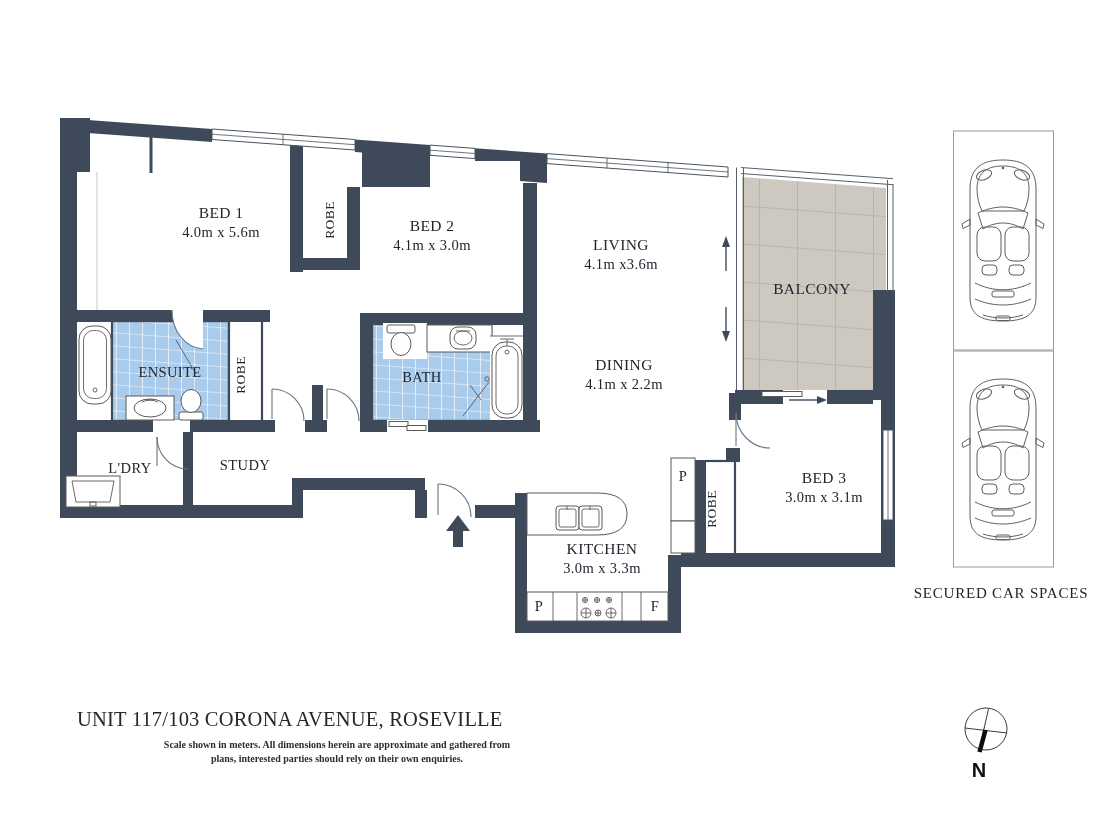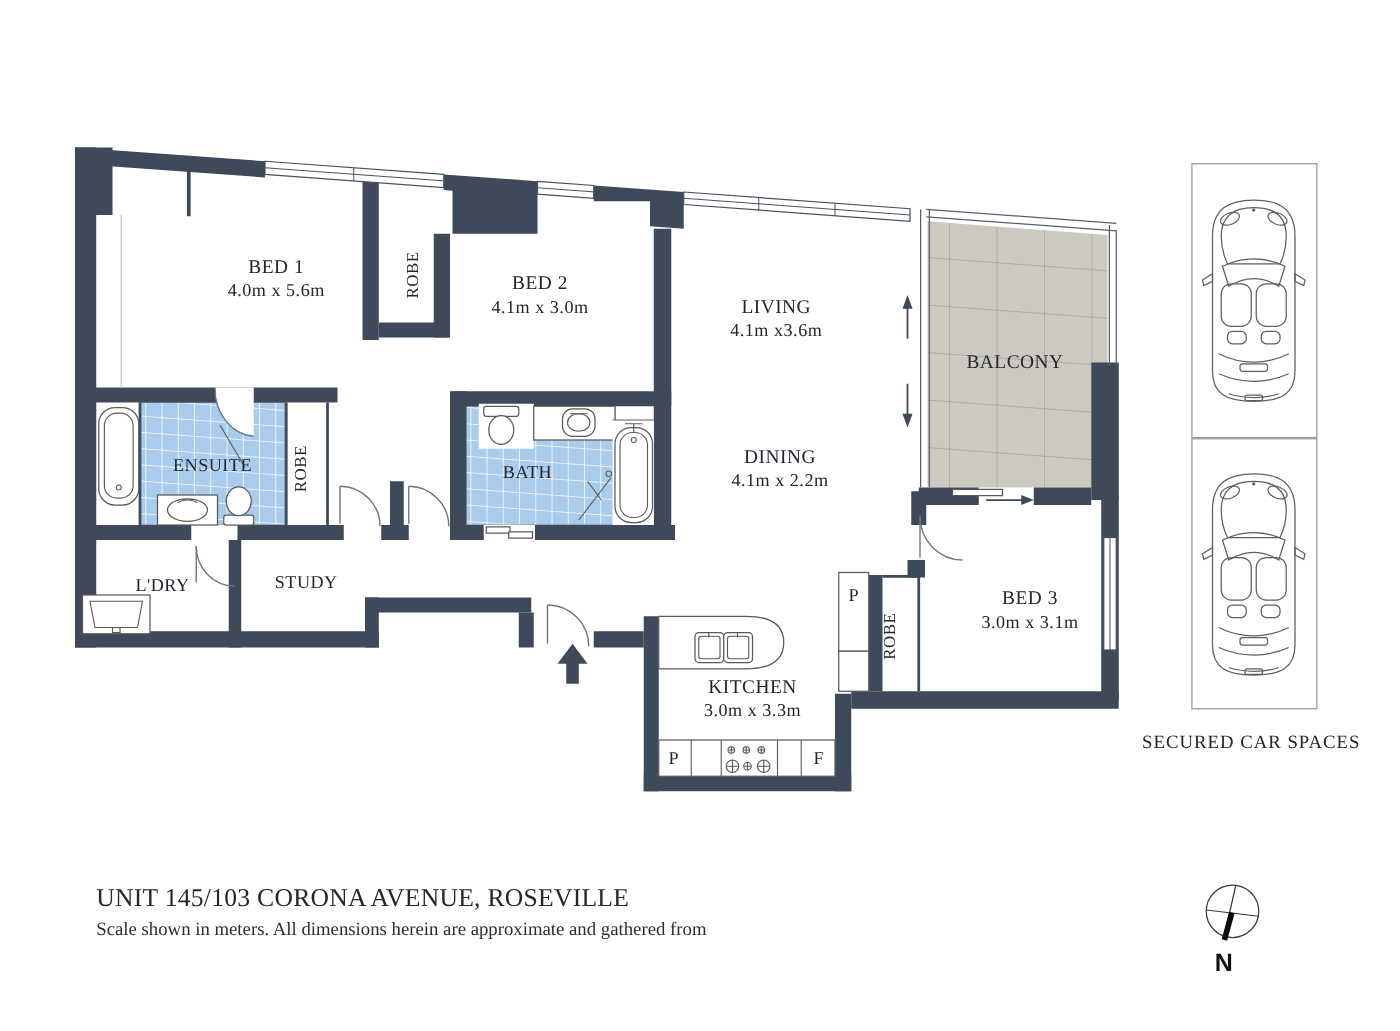--- a/index.html
+++ b/index.html
@@ -21,21 +21,21 @@
   .lbl{font-family:"Liberation Serif",serif;fill:#20262E;letter-spacing:0.4px;}
   .lbl-lg{font-size:15.5px;}
   .lbl-md{font-size:14.5px;}
   .lbl-sm{font-size:13.5px;}
   .lbl-cap{font-size:15px;letter-spacing:0.8px;}
   .north-n{font-family:"Liberation Sans",sans-serif;font-size:20px;font-weight:600;fill:#101010;}
 
   
   .footer{position:absolute;left:77px;top:708px;width:520px;color:#24282E;}
   .footer .title{font-size:20.5px;letter-spacing:0.2px;white-space:nowrap;}
-  .footer .disc{margin-top:7px;font-size:15px;font-weight:400;line-height:13.9px;color:#2a2e34;}
+  .footer .disc{margin-top:7px;font-size:10px;font-weight:700;line-height:13.9px;color:#2a2e34;text-align:center;}
 </style>
 </head>
 <body>
 
 <div class="page">
 
 <svg class="plan-svg" width="1120" height="825" viewBox="0 0 1120 825">
   <defs>
     <pattern id="blueTile" width="13" height="13" patternUnits="userSpaceOnUse" patternTransform="skewY(4.2)">
       <rect width="13" height="13" fill="#A9CBEC"></rect>
@@ -302,19 +302,20 @@
 
     <text class="lbl lbl-md" x="683" y="481" text-anchor="middle">P</text>
     <text class="lbl lbl-md" x="539" y="611" text-anchor="middle">P</text>
     <text class="lbl lbl-md" x="655" y="611" text-anchor="middle">F</text>
   </g>
 
   <text class="lbl lbl-cap" x="1001" y="598" text-anchor="middle">SECURED CAR SPACES</text>
 </svg>
 
 <div class="footer">
-  <div class="title">UNIT 145/103 CORONA AVENUE, ROSEVILLE</div>
+  <div class="title">UNIT 117/103 CORONA AVENUE, ROSEVILLE</div>
   <div class="disc">
     <div>Scale shown in meters. All dimensions herein are approximate and gathered from</div>
+    <div>plans, interested parties should rely on their own enquiries.</div>
   </div>
 </div>
 
 </div>
 
 </body></html>

